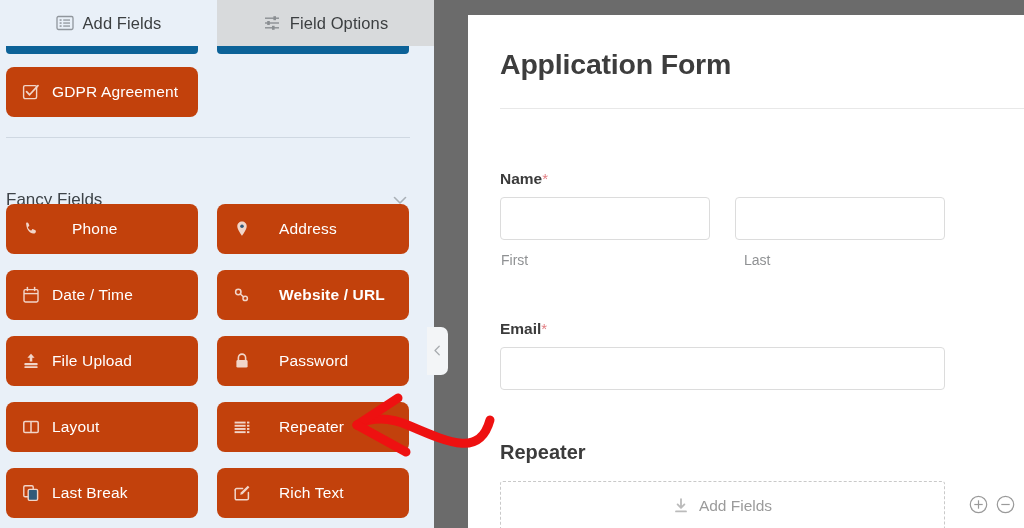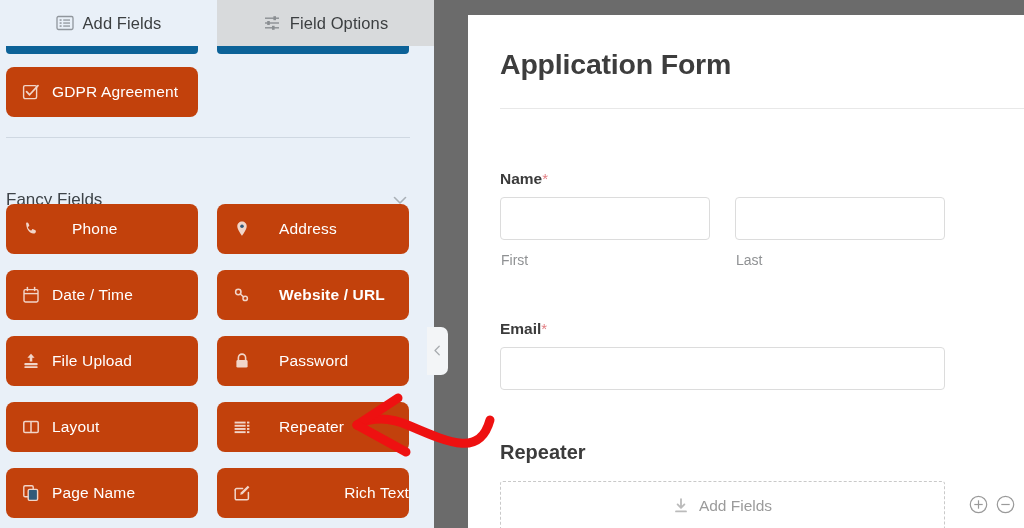--- a/index.html
+++ b/index.html
@@ -315,24 +315,24 @@
       <span class="lbl">Repeater</span>
     </div>
 
     <div class="fbtn col-l" style="top:468px;">
       <span class="fico">
         <svg viewBox="0 0 18 18">
             <rect x="1.8" y="1.8" width="9.4" height="11" rx="1.3" fill="none" stroke="#fff" stroke-width="1.4"></rect>
             <rect x="6.2" y="5.4" width="9.4" height="11" rx="1.3" fill="#0c6298" stroke="#fff" stroke-width="1.4"></rect>
           </svg>
       </span>
-      <span class="lbl">Page Name</span>
-    </div>
-
-    <div class="fbtn col-r" style="top:468px;justify-content:space-between;">
+      <span class="lbl">Last Break</span>
+    </div>
+
+    <div class="fbtn col-r" style="top:468px;">
       <span class="fico">
         <svg viewBox="0 0 18 18">
             <path d="M2.2 6 V14.4 a1.4 1.4 0 0 0 1.4 1.4 H14 a1.4 1.4 0 0 0 1.4-1.4 V8.6" fill="none" stroke="#fff" stroke-width="1.5" stroke-linecap="round"></path>
             <path d="M2.2 6 a1.4 1.4 0 0 1 1.4-1.4 H9.6" fill="none" stroke="#fff" stroke-width="1.5" stroke-linecap="round"></path>
             <path d="M14.8 1.7 L16.4 3.3 L9.5 10.2 L7.2 10.8 L7.8 8.5 Z" fill="#fff"></path>
           </svg>
       </span>
       <span class="lbl">Rich Text</span>
     </div>
   </div>
@@ -342,21 +342,21 @@
   <div id="formcard">
     <div id="form-title">Application Form</div>
     <div id="title-rule"></div>
 
     <div class="flabel" style="left:32px; top:155px;">
       <span>Name</span><span class="req">*</span>
     </div>
     <div class="finput" style="left:32px; top:182px; width:210px;"></div>
     <div class="finput" style="left:267px; top:182px; width:210px;"></div>
     <div class="sublabel" style="left:33px; top:237px;">First</div>
-    <div class="sublabel" style="left:268px; top:237px;">Last</div>
+    <div class="sublabel" style="left:276px; top:237px;">Last</div>
 
     <div class="flabel" style="left:32px; top:305px;">
       <span>Email</span><span class="req">*</span>
     </div>
     <div class="finput" style="left:32px; top:332px; width:445px;"></div>
 
     <div id="rep-title">Repeater</div>
     <div id="dropzone">
       <span class="dz-ico">
         <svg viewBox="0 0 16 16">

